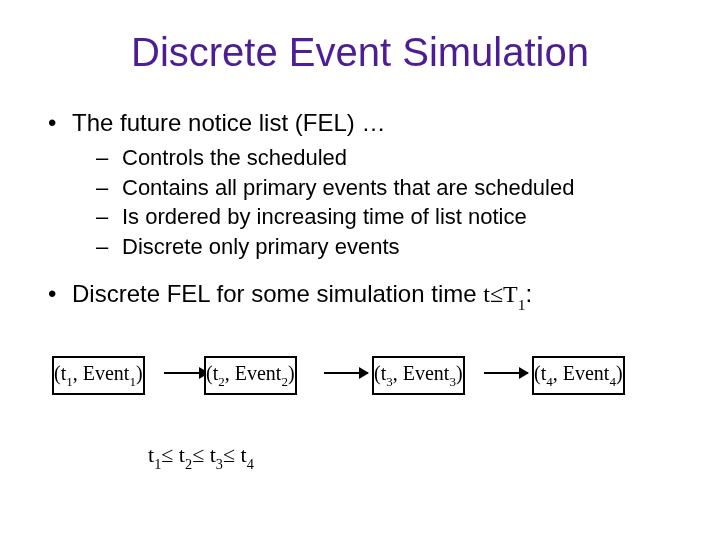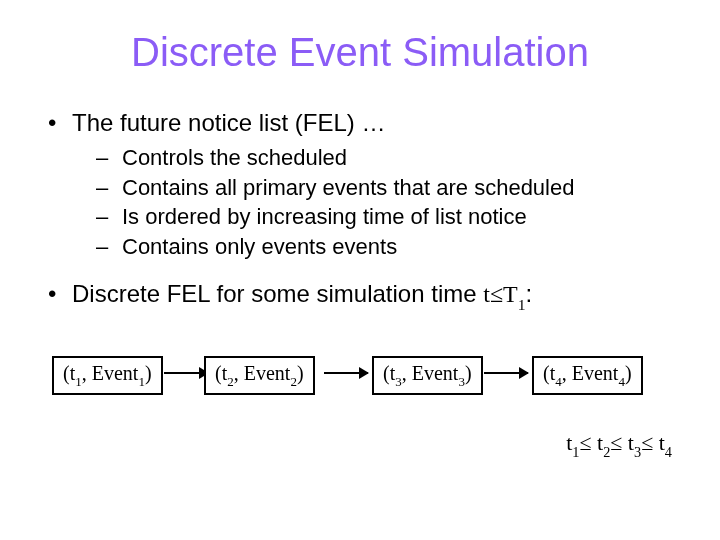--- a/index.html
+++ b/index.html
@@ -6,21 +6,21 @@
   body {
     width: 720px;
     height: 540px;
     background: #fff;
     font-family: "Comic Sans MS", "Comic Sans", cursive, sans-serif;
     color: #000;
     position: relative;
     overflow: hidden;
   }
   .title {
-    color: #8b5cf6;
+    color: #4c1d95;
     font-size: 40px;
     text-align: center;
     padding-top: 30px;
     padding-bottom: 20px;
     font-weight: normal;
   }
   .content {
     padding: 0 48px;
   }
   .bullet-row {
@@ -61,21 +61,21 @@
     position: relative;
     margin-top: 44px;
     height: 70px;
   }
   .node {
     position: absolute;
     border: 2px solid #000;
     background: #fff;
     font-family: "Times New Roman", Times, serif;
     font-size: 20px;
-    padding: 4px 9px;
+    padding: 4px 0;
     white-space: nowrap;
     top: 0;
   }
   .arrow {
     position: absolute;
     top: 16px;
     height: 2px;
     background: #000;
   }
   .arrow::after {
@@ -84,22 +84,21 @@
     right: -1px;
     top: -5px;
     border-left: 10px solid #000;
     border-top: 6px solid transparent;
     border-bottom: 6px solid transparent;
   }
   .ordering {
     font-family: "Times New Roman", Times, serif;
     font-size: 22px;
     margin-left: 100px;
-    margin-top: 4px;
-    text-align: right;
+    margin-top: 16px;
   }
 </style>
 </head>
 <body>
 
 <h1 class="title">Discrete Event Simulation</h1>
 
 <div class="content">
 
   <div class="bullet-row">
@@ -115,21 +114,21 @@
     <div class="sub-row">
       <span class="sub-dash">–</span>
       <span>Contains all primary events that are scheduled</span>
     </div>
     <div class="sub-row">
       <span class="sub-dash">–</span>
       <span>Is ordered by increasing time of list notice</span>
     </div>
     <div class="sub-row">
       <span class="sub-dash">–</span>
-      <span>Contains only events events</span>
+      <span>Discrete only primary events</span>
     </div>
   </div>
 
   <div class="example-row">
     <span class="bullet-dot">•</span>
     <span>
       <span>Discrete FEL for some simulation time </span><span class="timesfont"><span>t</span><span>≤</span><span>T</span><span class="sub">1</span></span><span>:</span>
     </span>
   </div>
 

